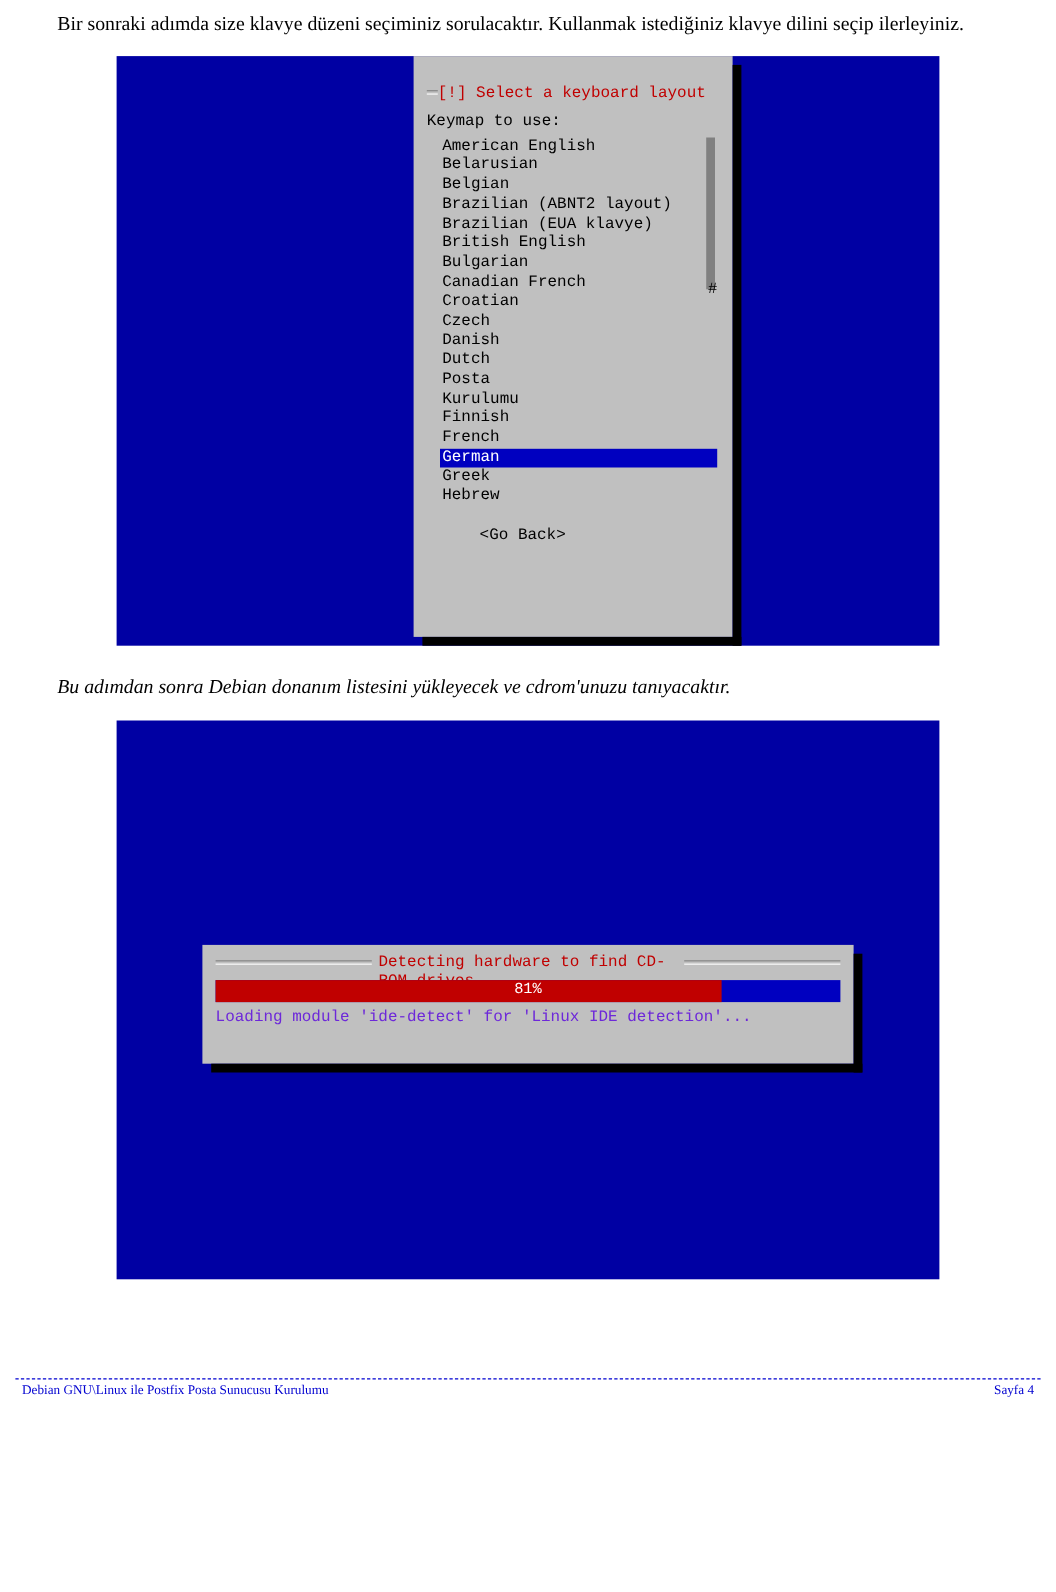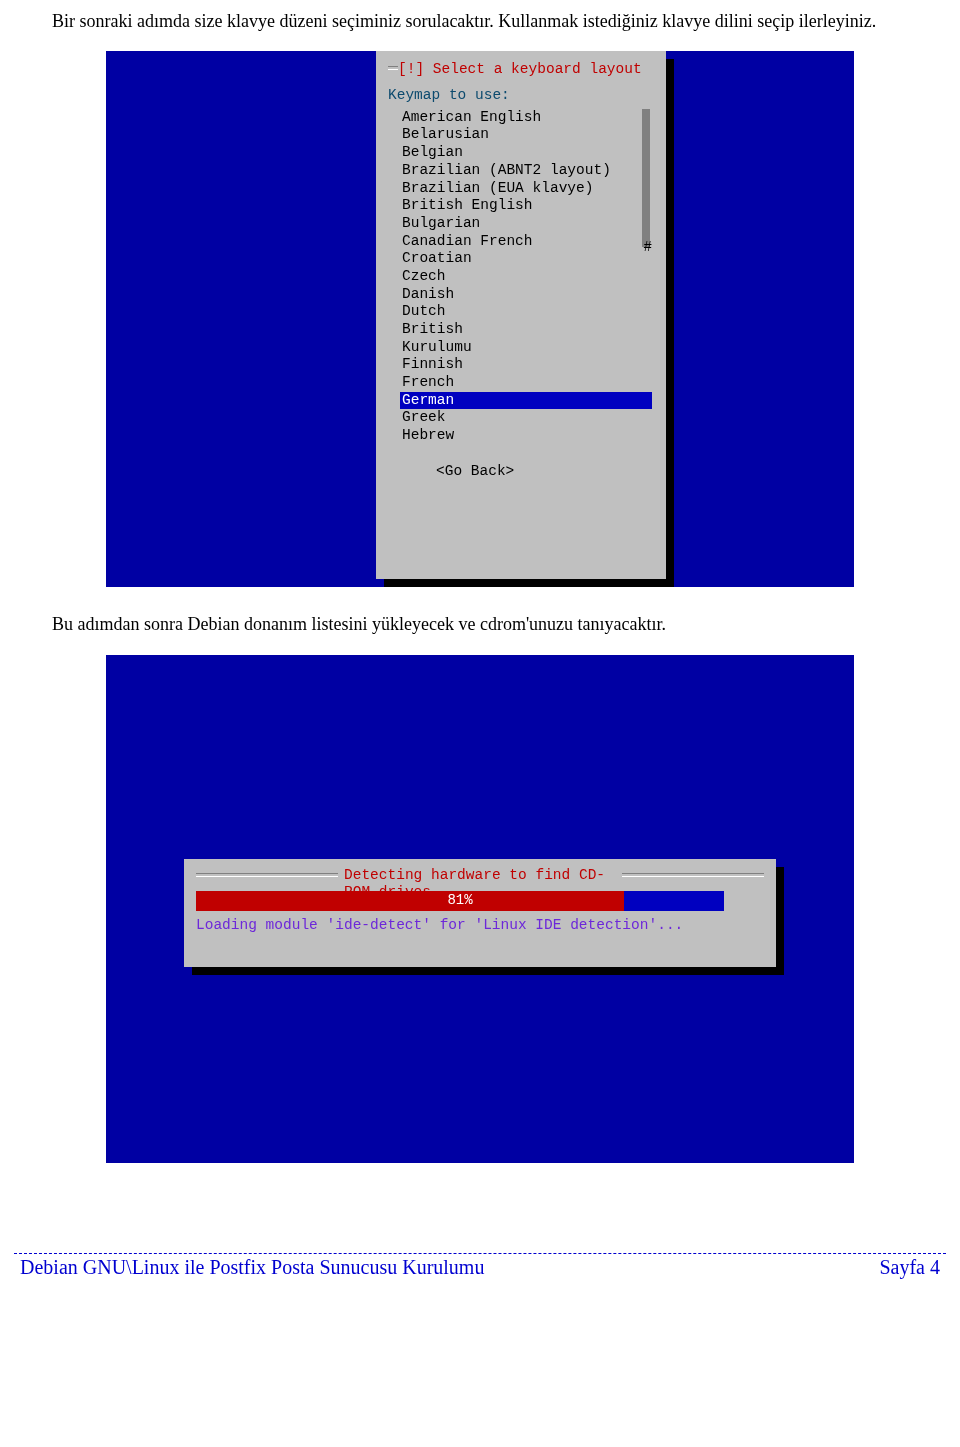--- a/index.html
+++ b/index.html
@@ -44,29 +44,29 @@
   .dialog-shadow-bottom {
     position: absolute;
     background: #000;
     height: 8px;
   }
   .dialog-shadow-right {
     position: absolute;
     background: #000;
     width: 8px;
   }
-  .d1 { left: 270px; top: 0; width: 290px; height: 528px; padding: 10px 12px 10px 12px; }
+  .d1 { left: 270px; top: 0; width: 290px; height: 528px; padding: 26px 12px 10px 12px; }
   .d1-sb { left: 278px; top: 528px; width: 290px; }
   .d1-sr { left: 560px; top: 8px; height: 528px; }
   .dialog-title {
     color: #c00000;
     display: block;
   }
   .list-area { margin-top: 8px; }
-  .list-label { color: #0c4a6e; margin-bottom: 4px; display: block; }
+  .list-label { color: #000000; margin-bottom: 4px; display: block; }
   .list-box {
     margin-left: 14px;
     position: relative;
   }
   .scrollbar {
     position: absolute;
     right: 4px;
     top: 0;
     width: 8px;
     height: 138px;
@@ -131,21 +131,21 @@
   .d2 .d2-title {
     position: absolute;
     left: 50%;
     transform: translateX(-50%);
     background: #c0c0c0;
     padding: 0 6px;
     color: #c00000;
   }
   .progress-outer {
     margin-top: 6px;
-    width: 528px;
+    width: 568px;
     height: 20px;
     background: #0000c0;
     position: relative;
   }
   .progress-fill {
     position: absolute;
     left: 0; top: 0; bottom: 0;
     background: #c00000;
   }
   .progress-label {
@@ -153,40 +153,41 @@
     left: 0; right: 0; top: 1px;
     text-align: center;
     color: #fff;
     font-size: 14px;
   }
   .status-line {
     margin-top: 6px;
     color: #6d28d9;
   }
   .mid-text {
+    font-style: italic;
     text-indent: 28px;
     margin: 16px 10px 18px 10px;
     line-height: 1.3;
   }
   .footer-sep {
     color: #0000d0;
     font-family: "Times New Roman", serif;
     font-size: 12px;
     letter-spacing: 0;
     white-space: nowrap;
     overflow: hidden;
     margin: 90px 0 0 0;
     border-top: 1px dashed #0000d0;
     height: 0;
   }
   .footer-row {
     display: flex;
     justify-content: space-between;
     color: #0000d0;
-    font-size: 20px;
+    font-size: 12px;
     margin-top: 2px;
     padding: 0 6px 4px 6px;
   }
 </style>
 </head>
 <body>
 
 <div class="page">
 
   <p class="intro">Bir sonraki adımda size klavye düzeni seçiminiz sorulacaktır. Kullanmak istediğiniz klavye dilini seçip ilerleyiniz.</p>
@@ -210,21 +211,21 @@
                 <span class="list-item">Belgian</span>
                 <span class="list-item">Brazilian (ABNT2 layout)</span>
                 <span class="list-item">Brazilian (EUA klavye)</span>
                 <span class="list-item">British English</span>
                 <span class="list-item">Bulgarian</span>
                 <span class="list-item">Canadian French</span>
                 <span class="list-item">Croatian</span>
                 <span class="list-item">Czech</span>
                 <span class="list-item">Danish</span>
                 <span class="list-item">Dutch</span>
-                <span class="list-item">British</span>
+                <span class="list-item">Posta</span>
                 <span class="list-item">Kurulumu</span>
                 <span class="list-item">Finnish</span>
                 <span class="list-item">French</span>
                 <span class="list-item selected">German</span>
                 <span class="list-item">Greek</span>
                 <span class="list-item">Hebrew</span>
               </div>
           </div>
           <span class="go-back">&lt;Go Back&gt;</span>
         </div>

